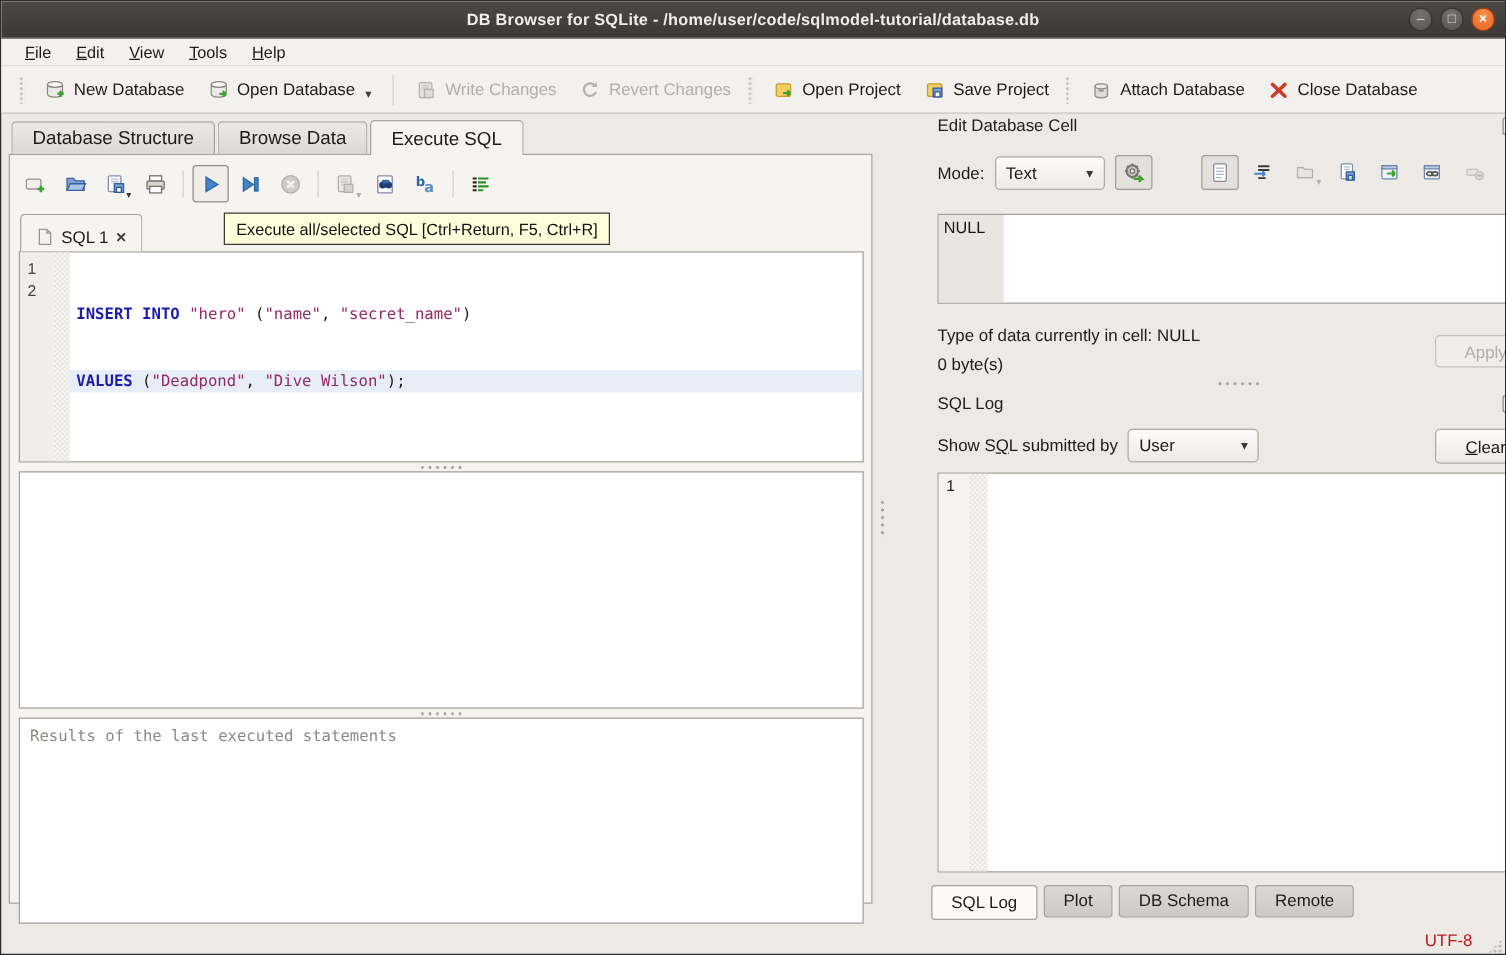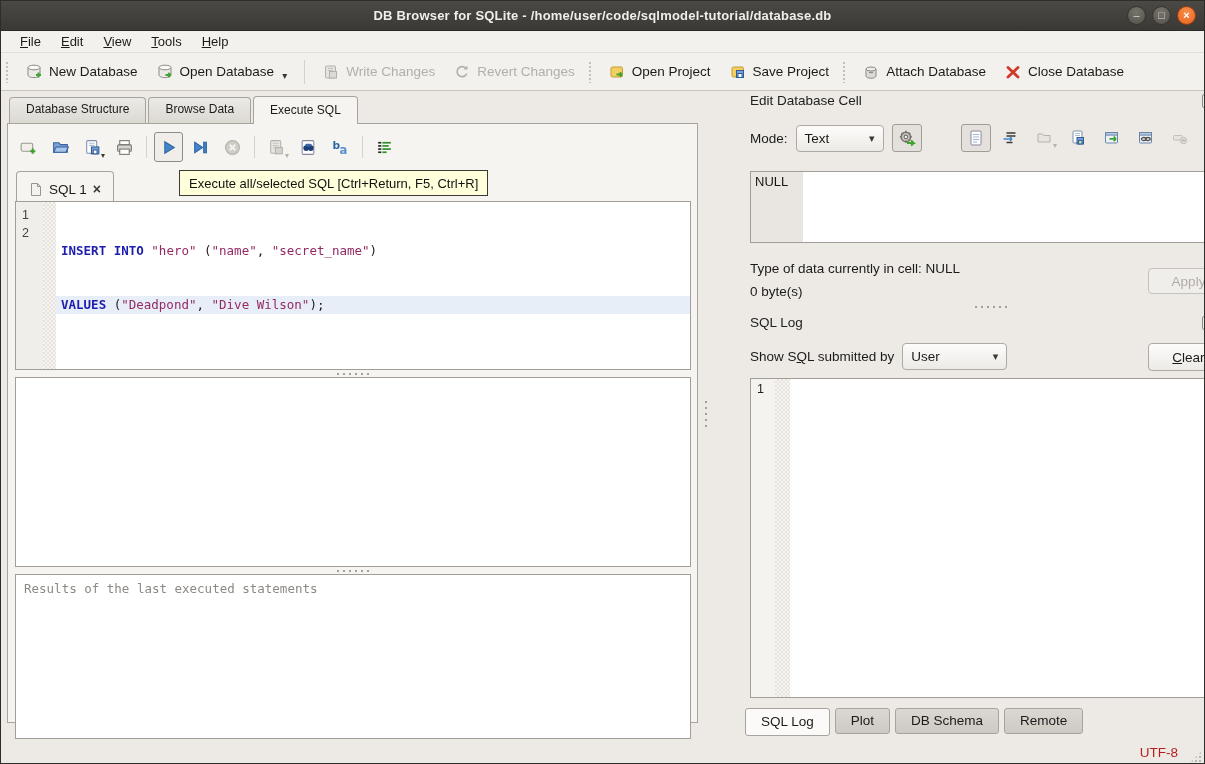--- a/index.html
+++ b/index.html
@@ -21,33 +21,33 @@
     font-size:11px;line-height:1;color:#d9d6d0;cursor:default;
     background:radial-gradient(circle at 50% 30%,#77746c,#53514b);border:1px solid #36342f;}
   .wbtn.close{background:radial-gradient(circle at 50% 30%,#f78e4b,#e8641f);border:1px solid #9c3f10;color:#fff;font-weight:bold;}
   
   .menubar{position:absolute;top:30px;left:0;width:100%;height:22px;background:#f3f1ee;
     display:flex;align-items:center;padding-left:10px;gap:2px;border-bottom:1px solid #e2dfda;}
   .menu-item{font-size:13px;padding:2px 9px;}
   .u{text-decoration:underline;}
   
   .toolbar{position:absolute;top:52px;left:0;width:100%;height:38px;background:#f3f1ee;
-    display:flex;align-items:center;border-bottom:1px solid #c9c5bf;padding-left:0;}
+    display:flex;align-items:center;border-bottom:1px solid #c9c5bf;padding-left:10px;}
   .handle{width:5px;height:22px;margin:0 6px 0 4px;
     background-image:radial-gradient(circle,#c3bfb8 1px,transparent 1.2px);background-size:4px 4px;}
   .tsep{width:1px;height:24px;background:#d5d1cb;margin:0 8px;}
   .tbtn{display:flex;align-items:center;gap:6px;font-size:13.5px;padding:5px 9px;border-radius:3px;white-space:nowrap;}
   .tbtn.disabled{color:#b3aea7;}
   .tbtn .dd{font-size:10px;color:#3a3834;margin-left:2px;position:relative;top:4px;}
   
   .main{position:absolute;top:90px;left:0;width:1205px;height:648px;}
   .left-pane{position:absolute;top:0;left:0;width:700px;height:648px;}
   
   .main-tabs{position:absolute;top:6px;left:8px;height:27px;display:flex;z-index:3;}
-  .mtab{font-size:12px;padding:4px 16px 5px;border:1px solid #a8a49d;border-bottom:none;
+  .mtab{font-size:15px;padding:4px 16px 5px;border:1px solid #a8a49d;border-bottom:none;
     background:linear-gradient(#eceae6,#dcd9d3);border-radius:4px 4px 0 0;margin-right:2px;height:26px;}
   .mtab.active{background:#f6f4f1;height:28px;margin-top:-1px;padding-top:6px;position:relative;z-index:4;}
   .tab-frame{position:absolute;top:32px;left:6px;width:691px;height:600px;
     background:#f6f4f1;border:1px solid #a8a49d;}
   
   .sql-toolbar{position:absolute;top:5px;left:6px;height:36px;display:flex;align-items:center;gap:3px;}
   .sqlbtn{width:29px;height:30px;display:flex;align-items:center;justify-content:center;border:1px solid transparent;border-radius:3px;position:relative;}
   .sqlbtn.hovered{border:1px solid #908c85;background:#f1eeea;}
   .ssep{width:1px;height:22px;background:#d5d1cb;margin:0 4px;}
   .mini-caret{position:absolute;right:1px;bottom:1px;font-size:8px;color:#3a3834;}

